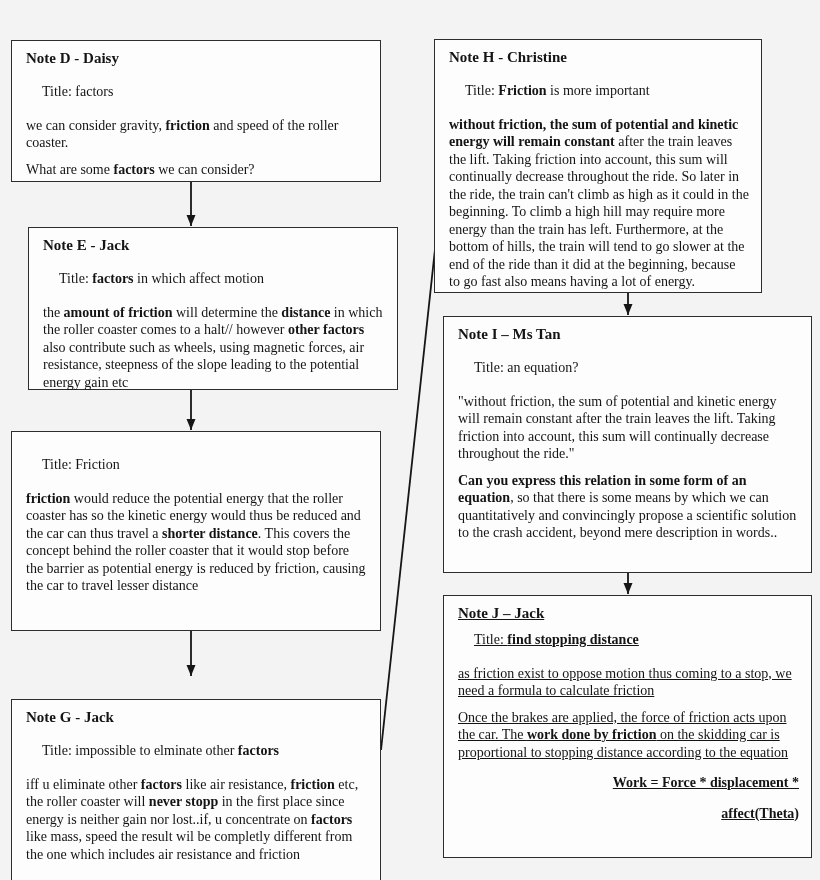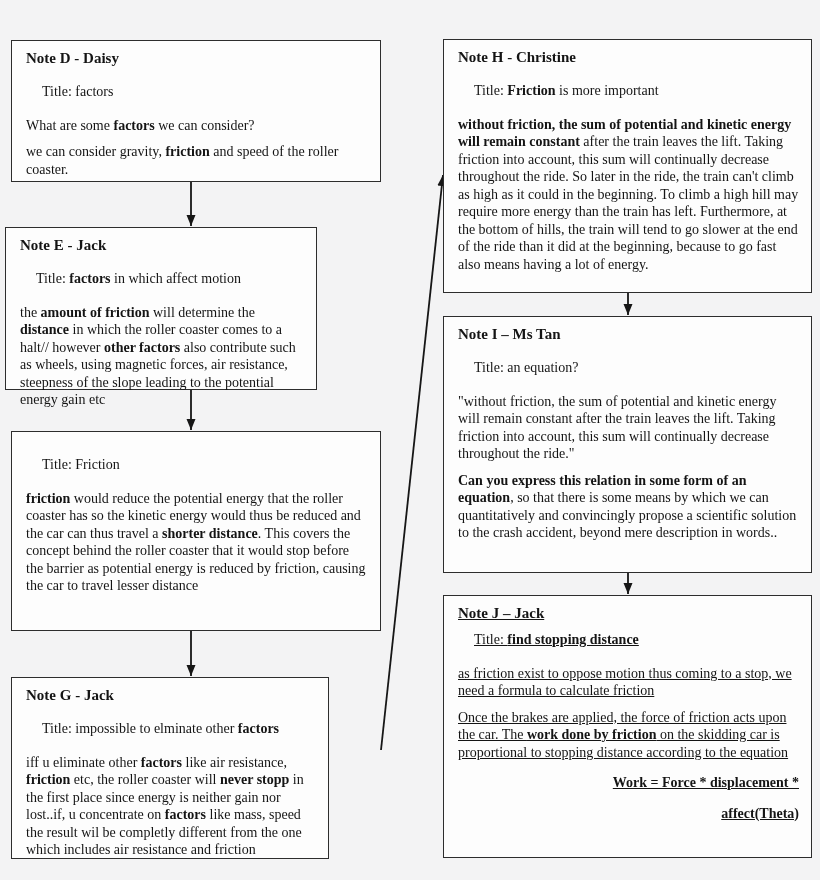--- a/index.html
+++ b/index.html
@@ -38,24 +38,24 @@
   .note .note-body p { margin: 9px 0 0 0; }
   .note .note-body p.center {
     text-align: right;
     margin-top: 13px;
     font-weight: bold;
   }
   
   #note-J .note-title { margin-top: 9px; }
 
   #note-D { left: 11px;  top: 40px;  width: 370px; height: 142px; }
-  #note-E { left: 5px;  top: 227px; width: 312px; height: 163px; }
+  #note-E { left: 28px;  top: 227px; width: 370px; height: 163px; }
   #note-F { left: 11px;  top: 431px; width: 370px; height: 200px; }
-  #note-G { left: 11px;  top: 677px; width: 318px; height: 182px; }
-  #note-H { left: 443px; top: 39px;  width: 369px; height: 254px; }
+  #note-G { left: 11px;  top: 699px; width: 370px; height: 182px; }
+  #note-H { left: 434px; top: 39px;  width: 328px; height: 254px; }
   #note-I { left: 443px; top: 316px; width: 369px; height: 257px; }
   #note-J { left: 443px; top: 595px; width: 369px; height: 263px; text-decoration: underline; }
 </style>
 </head>
 <body>
 
 <div class="canvas">
 
   <svg class="arrows" width="820" height="880" viewBox="0 0 820 880" xmlns="http://www.w3.org/2000/svg">
     <defs>
@@ -68,22 +68,22 @@
     <line x1="191" y1="631" x2="191" y2="676" stroke="#161616" stroke-width="1.8" marker-end="url(#ah)"></line>
     <line x1="381" y1="750" x2="443" y2="175" stroke="#161616" stroke-width="1.8" marker-end="url(#ah)"></line>
     <line x1="628" y1="293" x2="628" y2="315" stroke="#161616" stroke-width="1.8" marker-end="url(#ah)"></line>
     <line x1="628" y1="573" x2="628" y2="594" stroke="#161616" stroke-width="1.8" marker-end="url(#ah)"></line>
   </svg>
 
   <section class="note" id="note-D">
     <h3>Note D - Daisy</h3>
     <div class="note-title"><span>Title: factors</span></div>
     <div class="note-body">
+        <p><span>we can consider gravity, </span><b>friction</b><span> and speed of the roller coaster.</span></p>
         <p><span>What are some </span><b>factors</b><span> we can consider?</span></p>
-        <p><span>we can consider gravity, </span><b>friction</b><span> and speed of the roller coaster.</span></p>
       </div>
   </section>
 
   <section class="note" id="note-E">
     <h3>Note E - Jack</h3>
     <div class="note-title"><span>Title: </span><b>factors</b><span> in which affect motion</span></div>
     <div class="note-body">
         <p><span>the </span><b>amount of friction</b><span> will determine the </span><b>distance</b><span> in which the roller coaster comes to a halt// however </span><b>other factors</b><span> also contribute such as wheels, using magnetic forces, air resistance, steepness of the slope leading to the potential energy gain etc</span></p>
       </div>
   </section>

